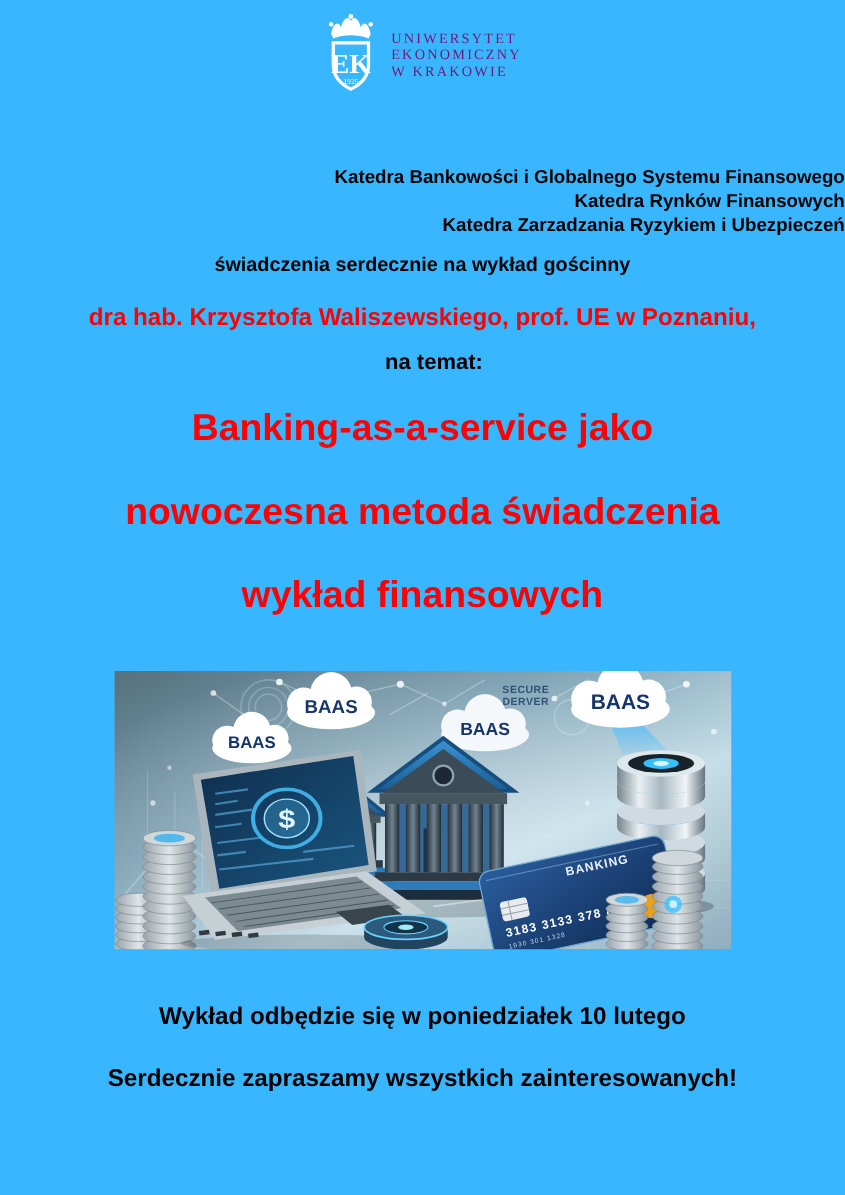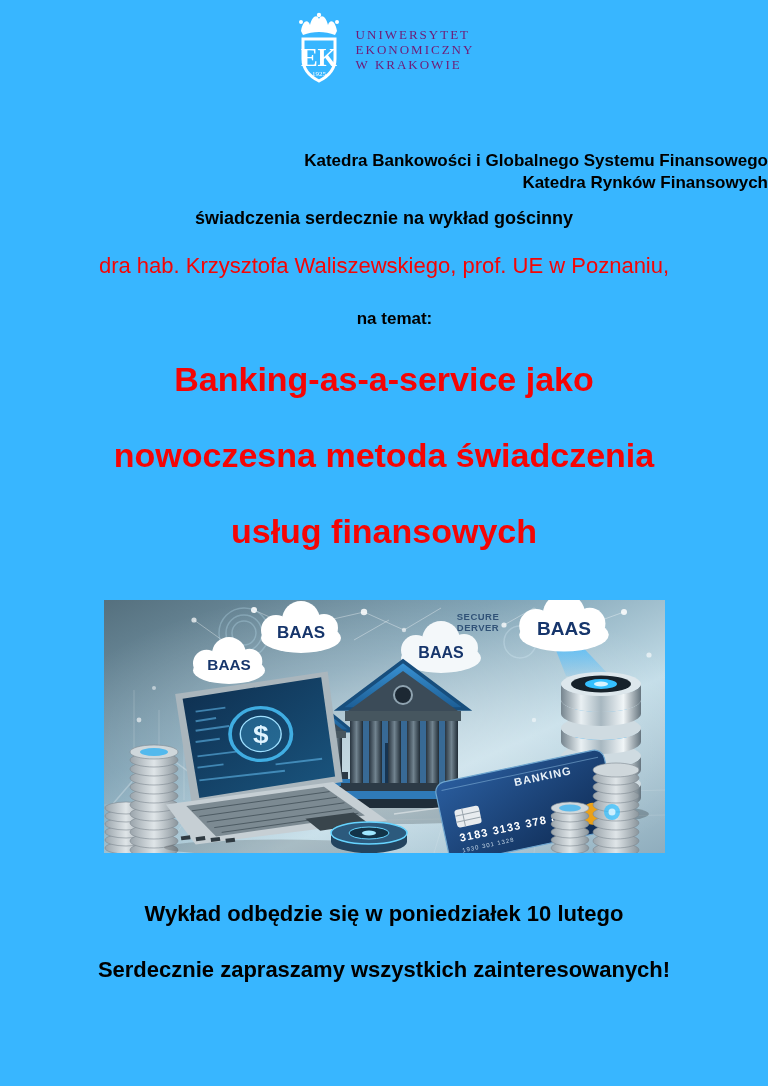--- a/index.html
+++ b/index.html
@@ -19,22 +19,22 @@
   .crest{width:50px;height:78px;flex:0 0 auto;}
   .logo-text{
     text-align:left;color:#701a75;
     font-family:"Liberation Serif", serif;
     font-size:13px;line-height:15px;letter-spacing:2px;font-weight:400;
   }
   
   .departments{margin:62px 0 0 0;font-weight:700;font-size:17px;line-height:22px;text-align:right;}
   .departments p{margin:0;}
   .invitation{margin:13px 0 0 0;font-weight:700;font-size:18px;line-height:22px;}
-  .lecturer{margin:23px 0 0 0;font-weight:400;font-size:22px;line-height:28px;color:#F50505;}
-  .topic-label{margin:29px 0 0 0;font-weight:700;font-size:17px;line-height:20px;padding-left:21px;}
+  .lecturer{margin:23px 0 0 0;font-weight:700;font-size:22px;line-height:28px;color:#F50505;}
+  .topic-label{margin:17px 0 0 0;font-weight:700;font-size:20px;line-height:20px;padding-left:21px;}
   .main-title{
     margin:21px 0 0 0;
     color:#F50505;font-weight:700;font-size:34px;line-height:59px;
   }
   .main-title div{margin:17px;}
   
   .art{display:block;margin:39px auto 0 auto;width:561px;height:253px;}
   
   .schedule{margin:46px 0 0 0;font-weight:700;font-size:22px;line-height:30px;}
   .schedule p{margin:0;text-align:center;}
@@ -60,30 +60,31 @@
     <div class="logo-text">
       <div>UNIWERSYTET</div>
       <div>EKONOMICZNY</div>
       <div>W KRAKOWIE</div>
     </div>
   </div>
 
   <div class="departments">
     <p>Katedra Bankowości i Globalnego Systemu Finansowego</p>
     <p>Katedra Rynków Finansowych</p>
+    <p>Katedra Zarzadzania Ryzykiem i Ubezpieczeń</p>
   </div>
 
   <p class="invitation">świadczenia serdecznie na wykład gościnny</p>
   <p class="lecturer">dra hab. Krzysztofa Waliszewskiego, prof. UE w Poznaniu,</p>
   <p class="topic-label">na temat:</p>
 
   <h1 class="main-title">
     <div>Banking-as-a-service jako</div>
     <div>nowoczesna metoda świadczenia</div>
-    <div>usług finansowych</div>
+    <div>wykład finansowych</div>
   </h1>
 
   <svg class="art" viewBox="0 0 561 253" aria-hidden="true">
     <defs>
       <linearGradient id="bgGrad" x1="0" y1="0" x2="1" y2="1">
         <stop offset="0" stop-color="#55707e"></stop>
           <stop offset="0.35" stop-color="#7fa2b4"></stop>
         <stop offset="0.65" stop-color="#c3dde8"></stop>
           <stop offset="1" stop-color="#8fadbd"></stop>
       </linearGradient>

